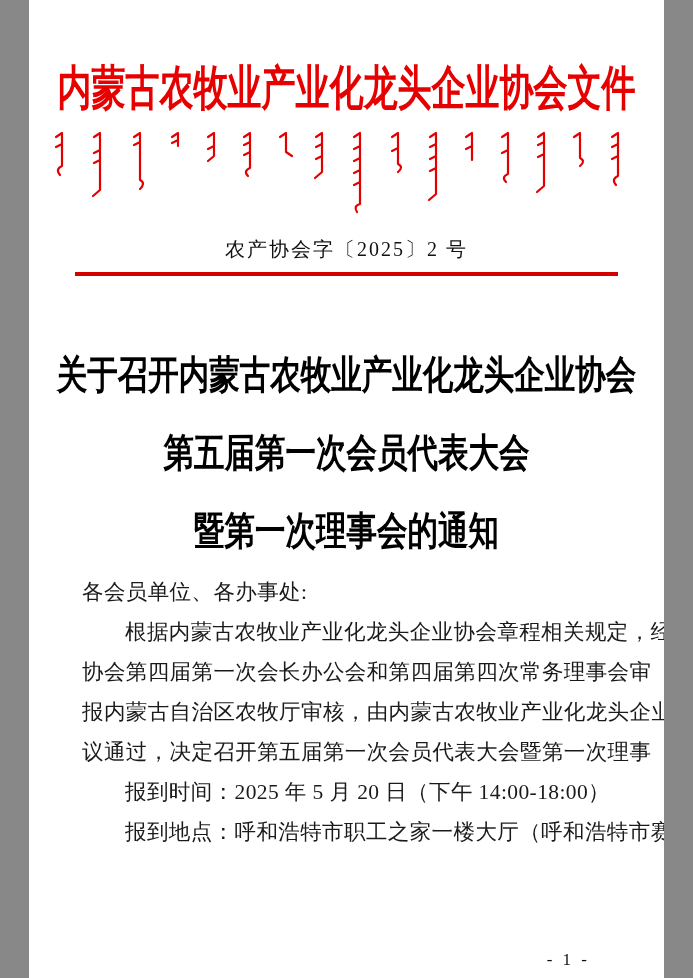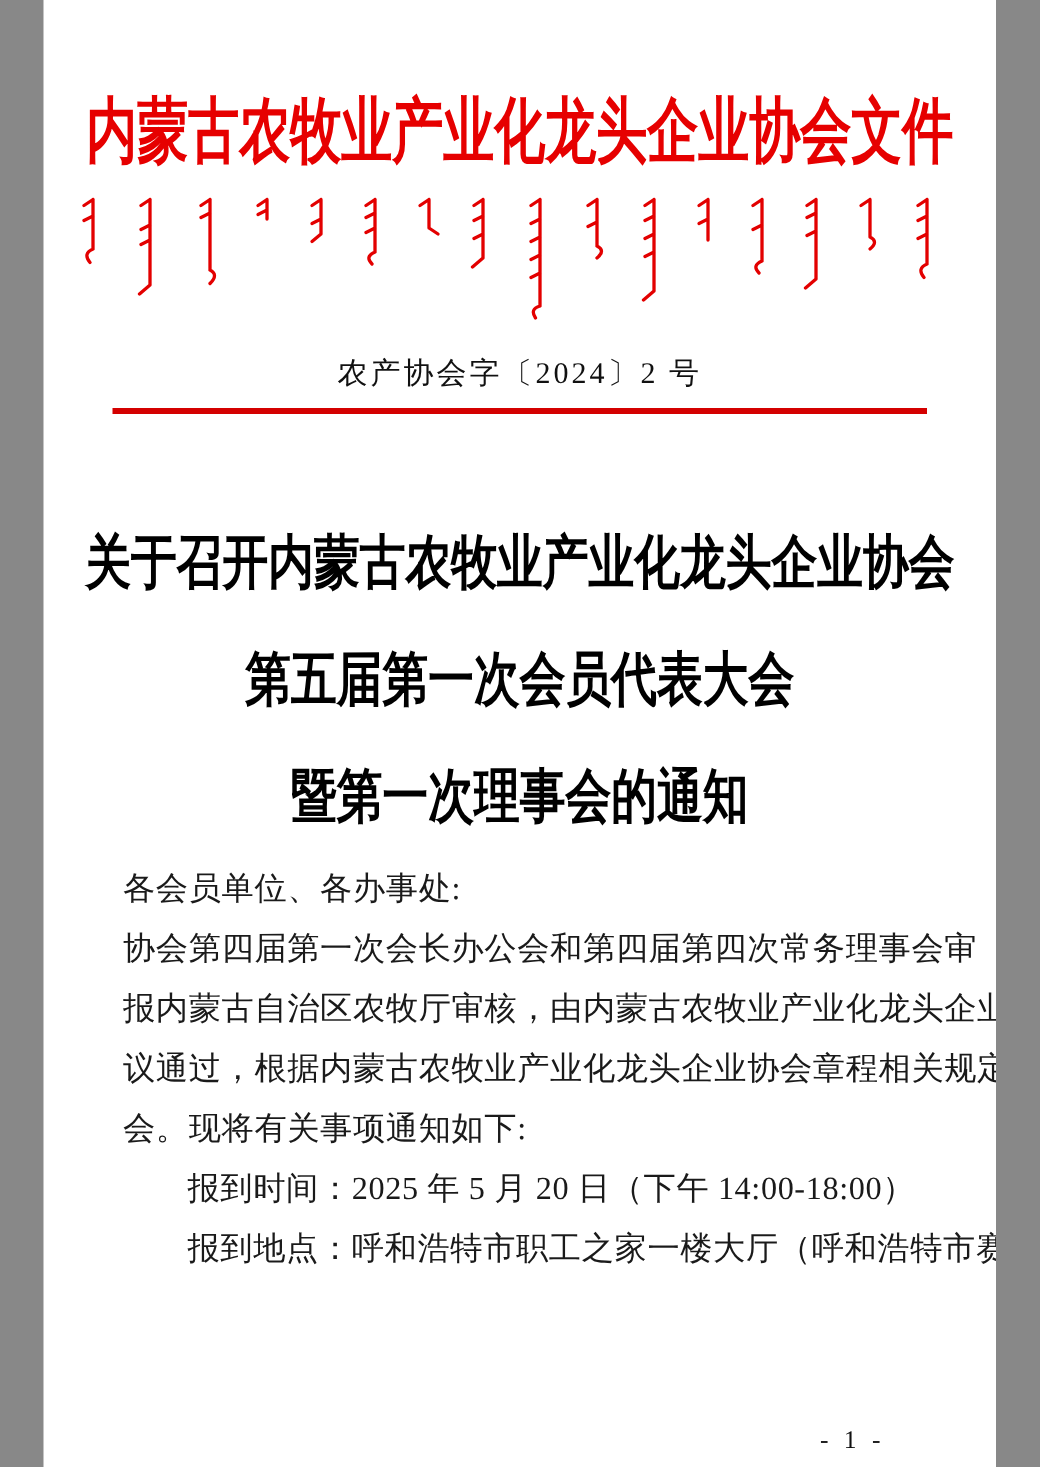--- a/index.html
+++ b/index.html
@@ -97,35 +97,35 @@
     <path d="M308 3 l-6 4 M308 3 V74 M308 16 l-6 3 M308 28 l-6 3 M308 40 l-6 3 M308 52 l-6 3 M308 74 q-7 2 -3 8"></path>
     <path d="M346 3 l-6 4 M346 3 V34 M346 18 l-6 3 M346 34 q6 3 0 8"></path>
     <path d="M384 3 l-6 4 M384 3 V64 M384 14 l-6 3 M384 26 l-6 3 M384 38 l-6 3 M384 64 l-7 6"></path>
     <path d="M420 3 l-6 4 M420 3 V30 M420 16 l-6 3"></path>
     <path d="M456 3 l-6 4 M456 3 V44 M456 20 l-6 3 M456 44 q-7 3 -2 8"></path>
     <path d="M492 3 l-6 4 M492 3 V56 M492 12 l-6 3 M492 24 l-6 3 M492 56 l-7 6"></path>
     <path d="M528 3 l-6 4 M528 3 V28 M528 28 q6 3 0 8"></path>
     <path d="M566 3 l-6 4 M566 3 V46 M566 14 l-6 3 M566 26 l-6 3 M566 46 q-7 3 -2 9"></path>
   </svg>
 
-  <div class="doc-number">农产协会字〔2024〕2 号</div>
+  <div class="doc-number">农产协会字〔2025〕2 号</div>
 
   <div class="red-rule"></div>
 
   <div class="title-block">
     <div class="title-line">关于召开内蒙古农牧业产业化龙头企业协会</div>
     <div class="title-line">第五届第一次会员代表大会</div>
     <div class="title-line">暨第一次理事会的通知</div>
   </div>
 
   <div class="body-block">
     <div class="body-line">各会员单位、各办事处:</div>
+    <div class="body-line indent">根据内蒙古农牧业产业化龙头企业协会章程相关规定，经</div>
     <div class="body-line">协会第四届第一次会长办公会和第四届第四次常务理事会审</div>
     <div class="body-line">报内蒙古自治区农牧厅审核，由内蒙古农牧业产业化龙头企业</div>
-    <div class="body-line">议通过，根据内蒙古农牧业产业化龙头企业协会章程相关规定</div>
-    <div class="body-line">会。现将有关事项通知如下:</div>
+    <div class="body-line">议通过，决定召开第五届第一次会员代表大会暨第一次理事</div>
     <div class="body-line indent">报到时间：2025 年 5 月 20 日（下午 14:00-18:00）</div>
     <div class="body-line indent">报到地点：呼和浩特市职工之家一楼大厅（呼和浩特市赛</div>
   </div>
 
   <div class="page-footer">- 1 -</div>
 
 </div>
 
 </body></html>

